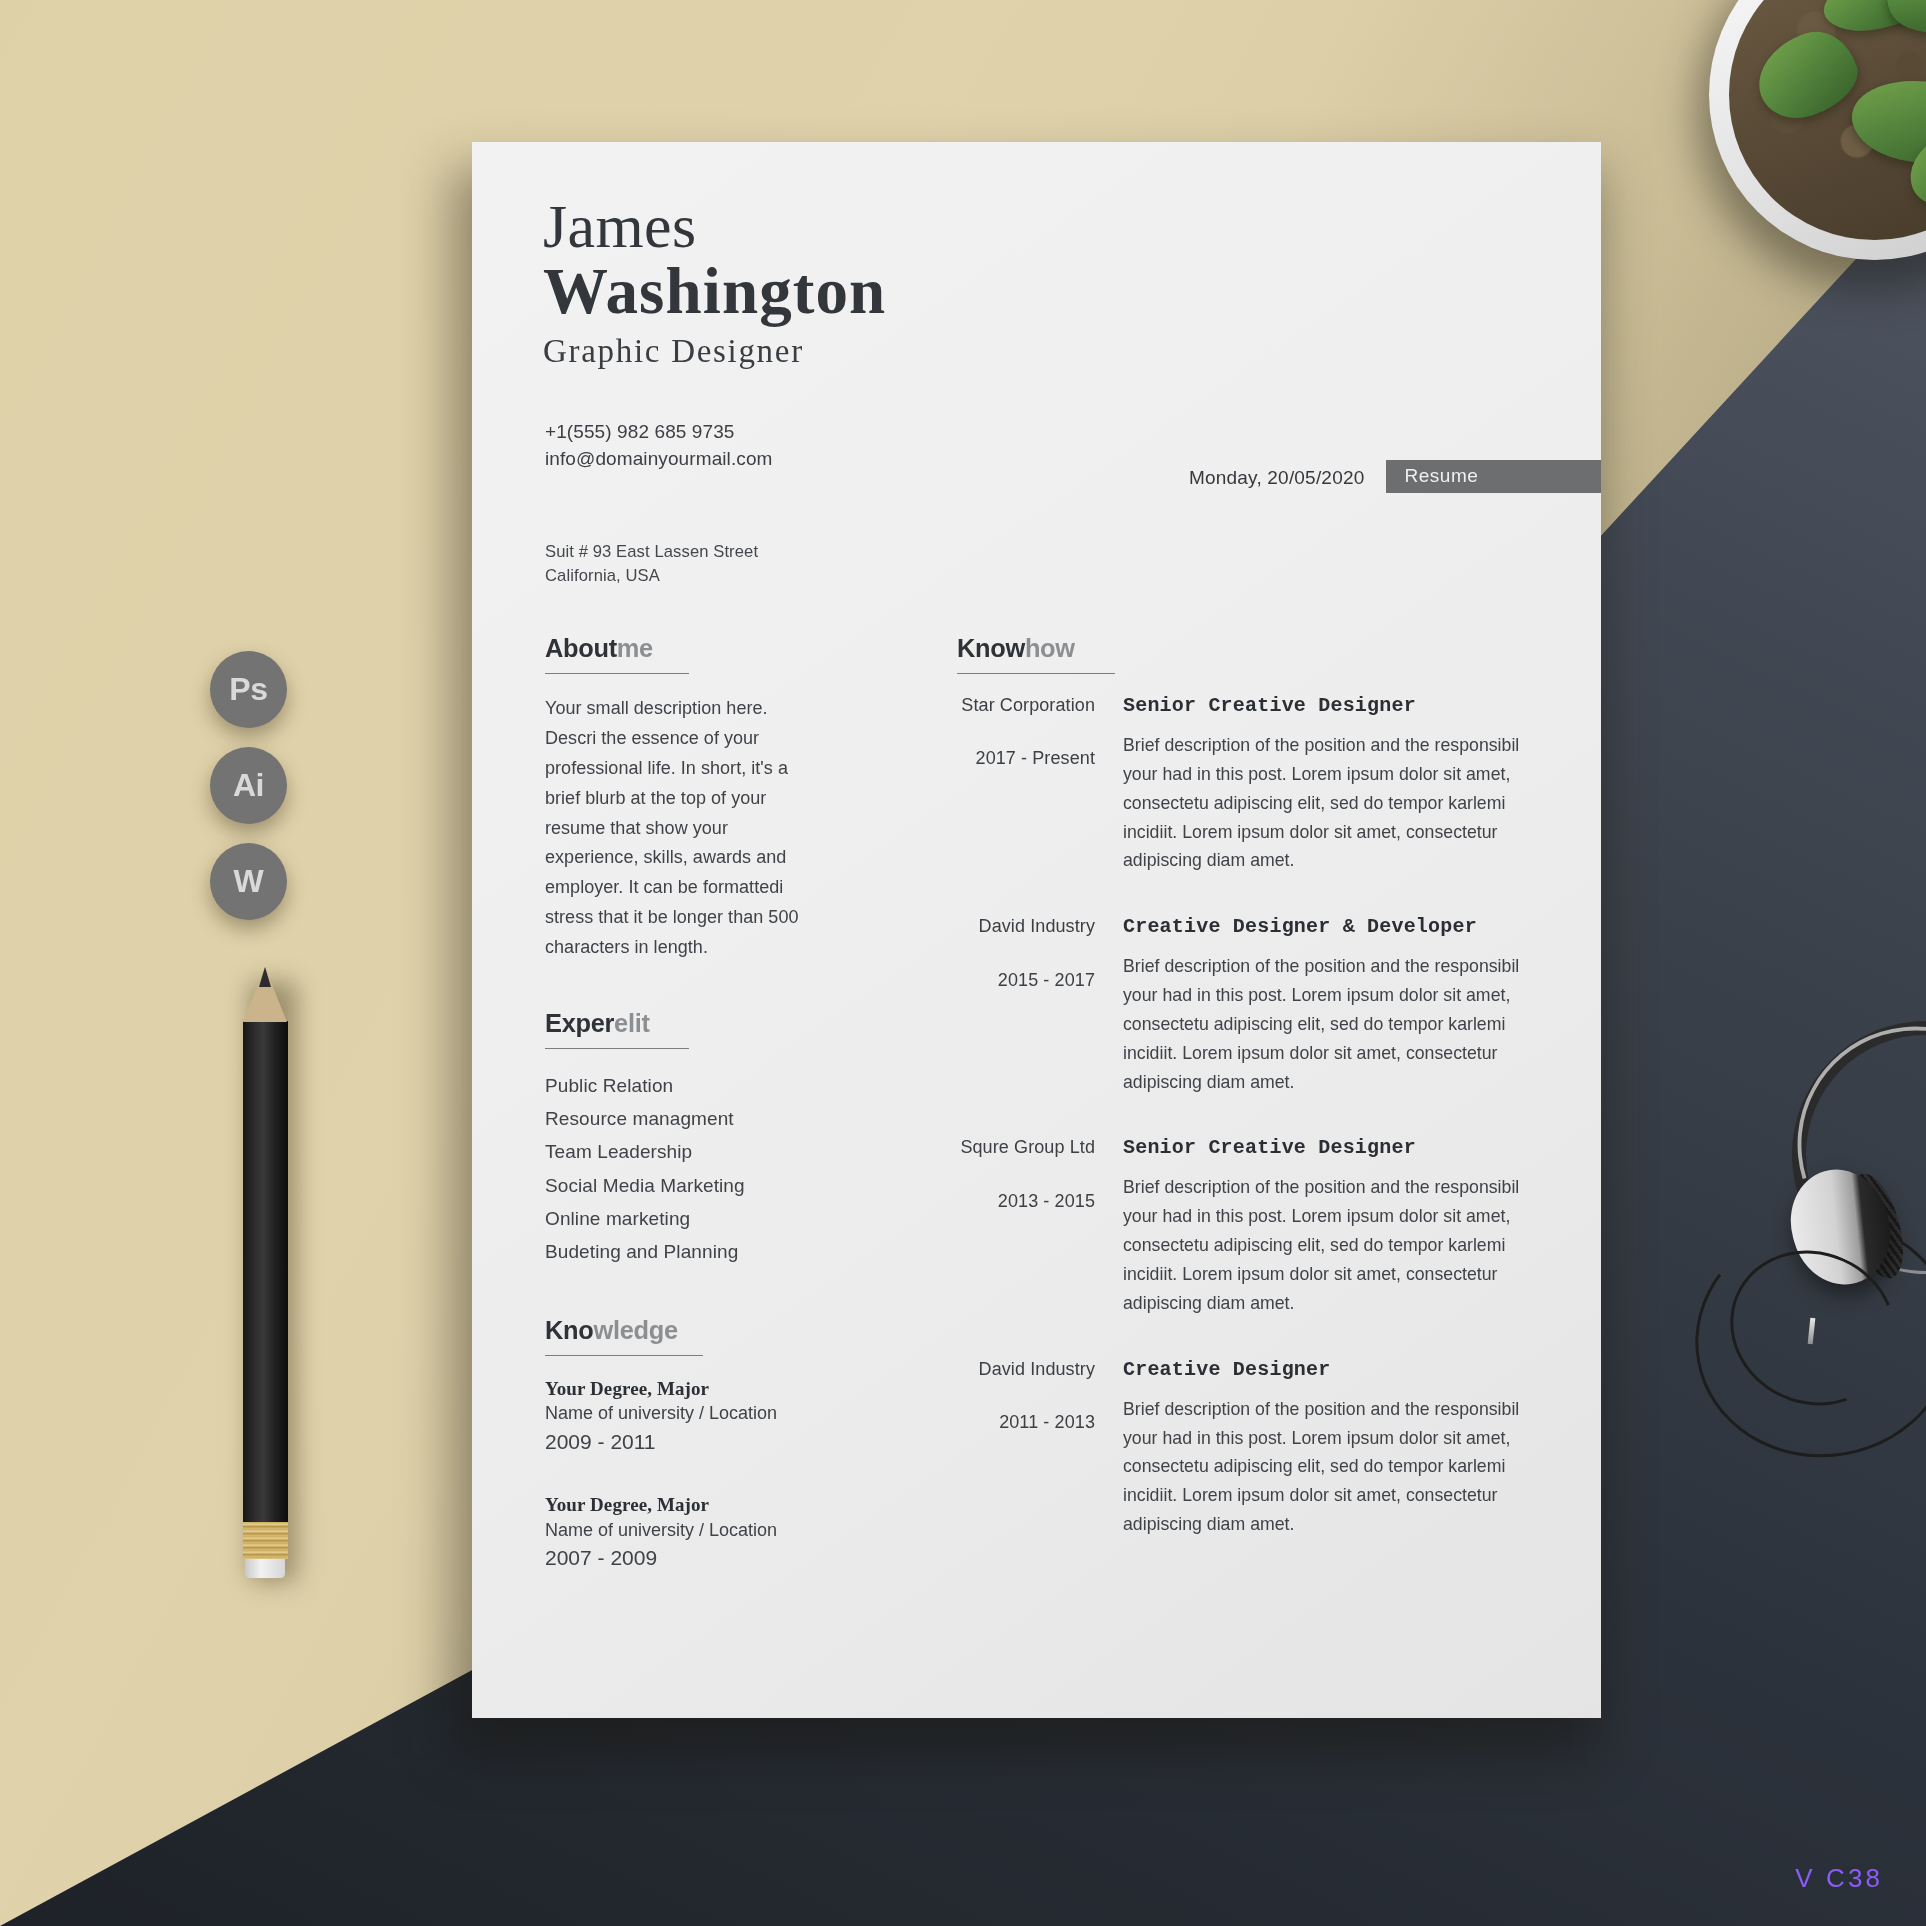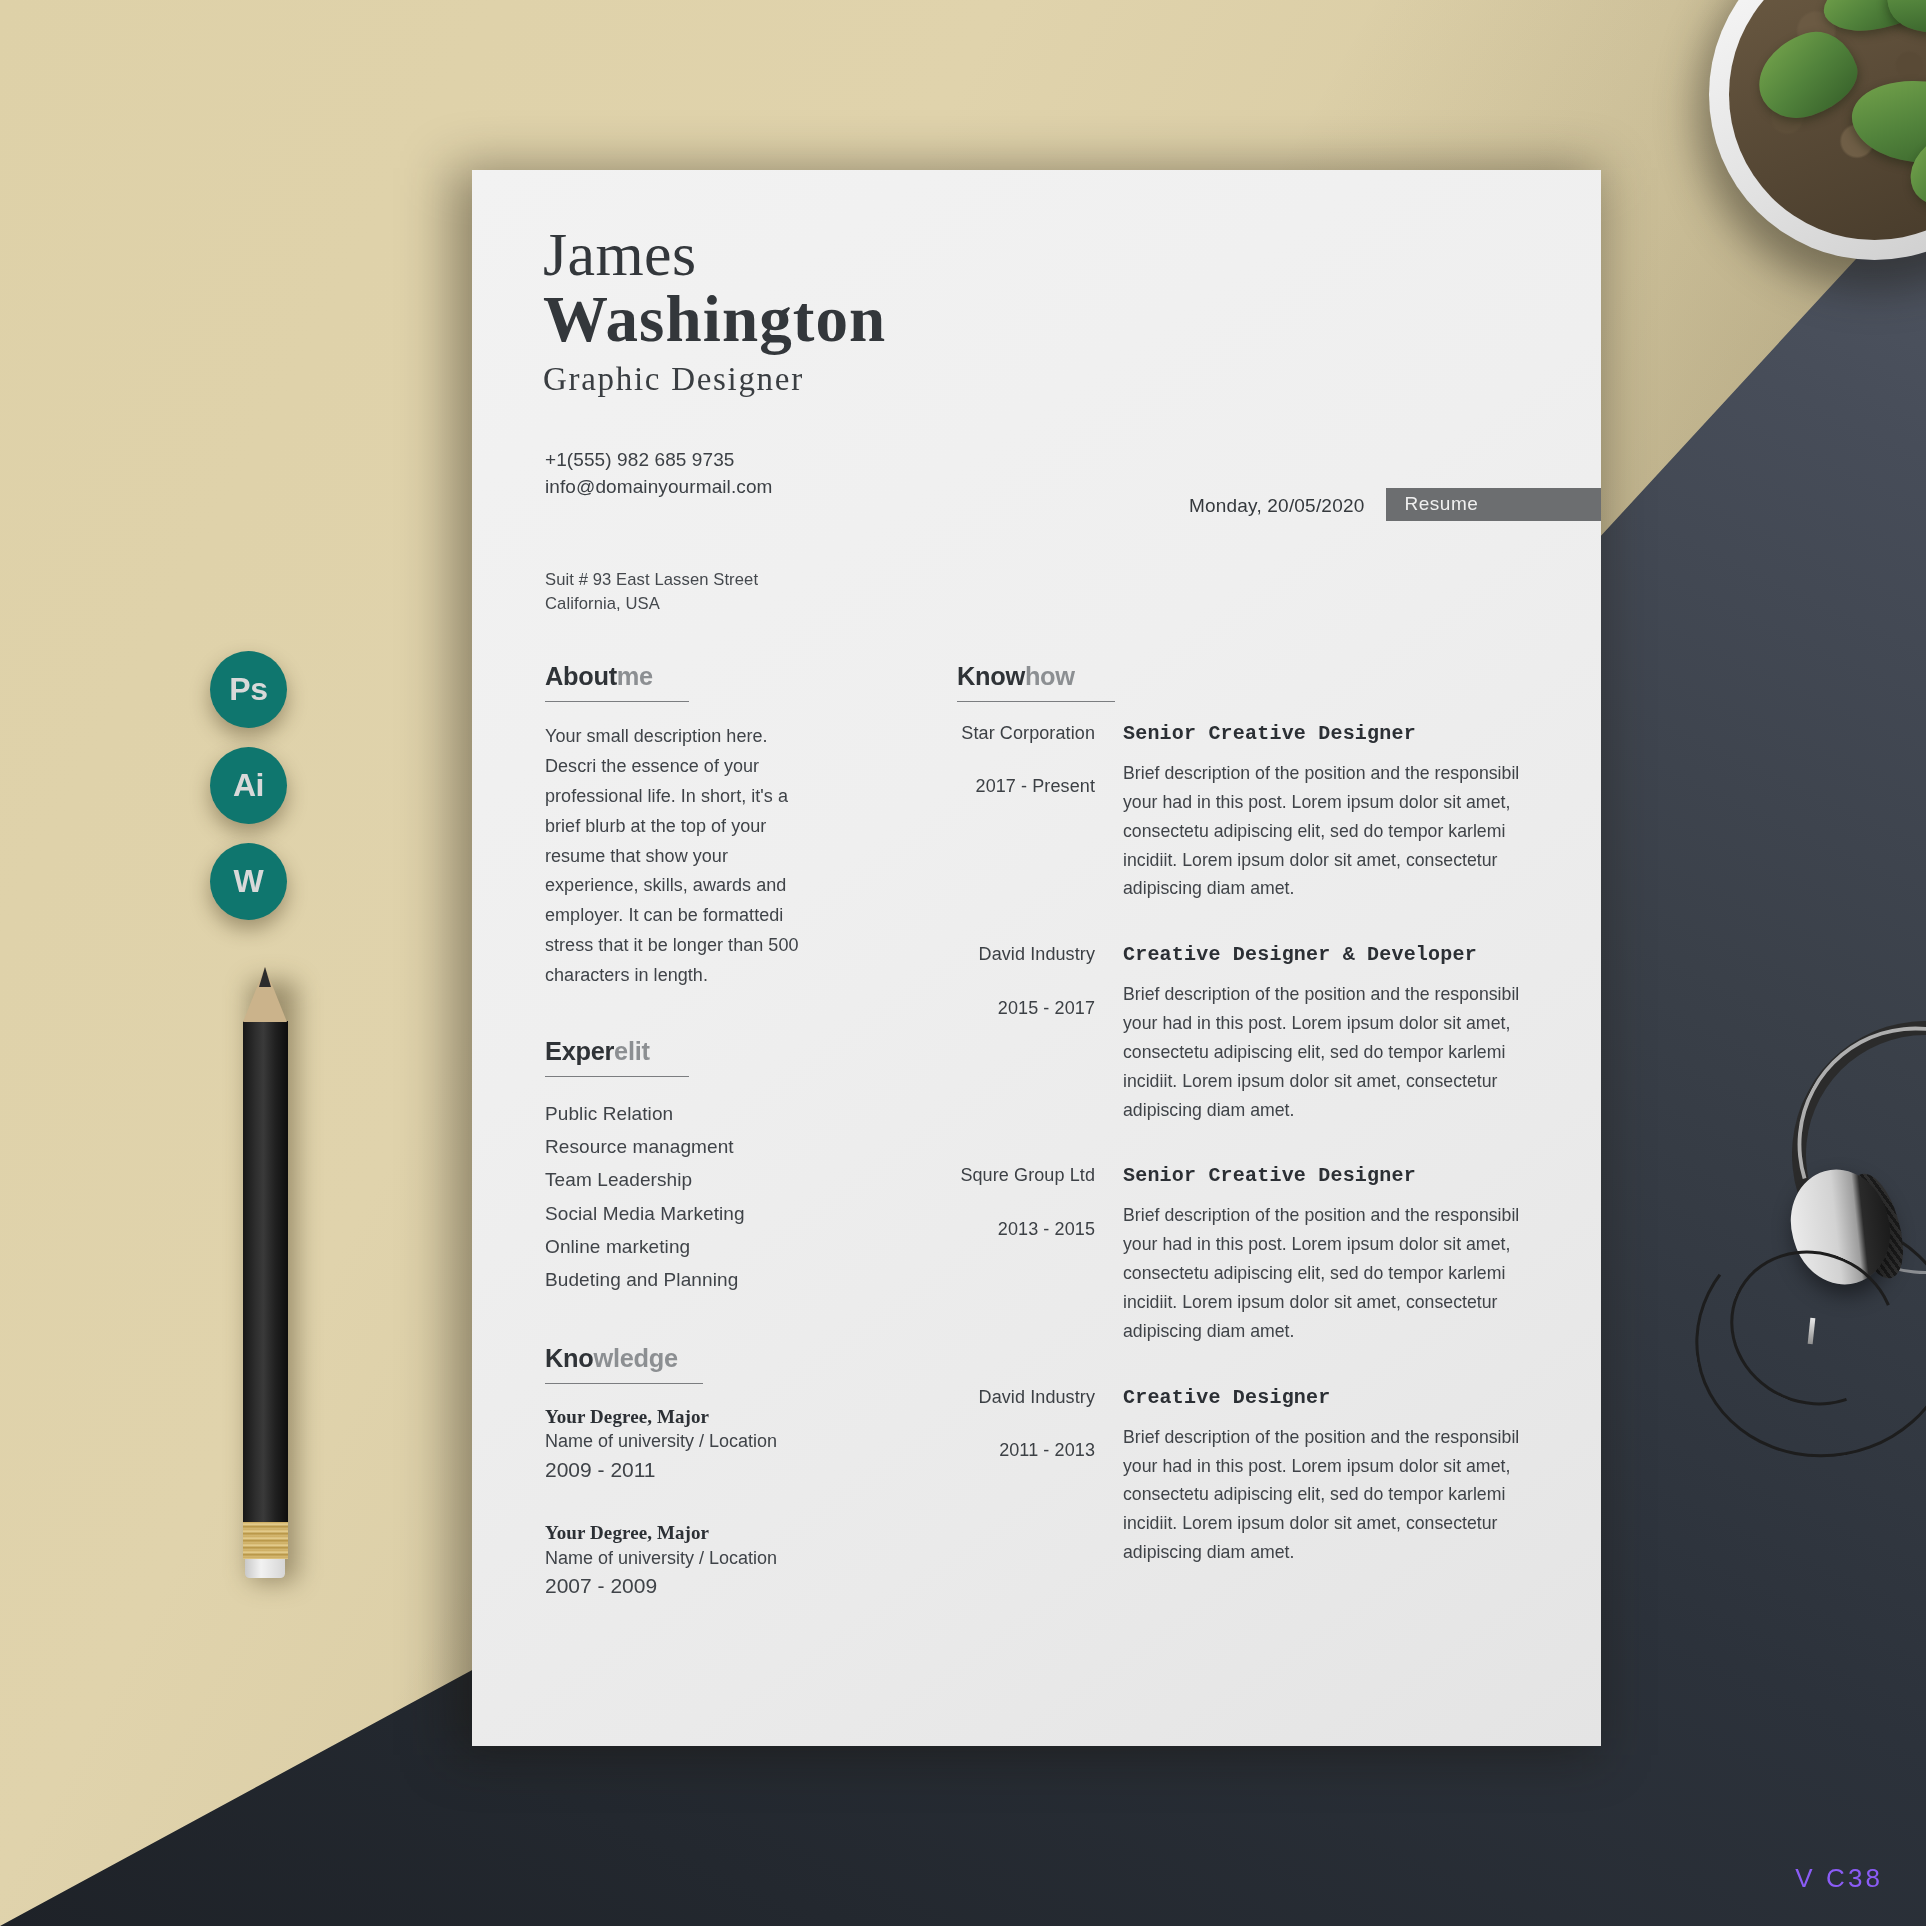--- a/index.html
+++ b/index.html
@@ -47,21 +47,21 @@
     width: 1148px;
     height: 1587px;
     background: rgba(20, 16, 6, 0.40);
     filter: blur(26px);
     transform: translate(-10.8px, 20px);
   }
 
   .paper {
     position: absolute;
     left: 472px;
-    top: 170px;
+    top: 142px;
     width: 1129px;
     height: 1576px;
     background: linear-gradient(145deg, #f2f2f2 0%, #efefef 40%, #eaeaea 72%, #e4e4e4 100%);
     overflow: hidden;
   }
 
   .paper-inner {
     position: absolute;
     left: 0; top: 0; right: 0; bottom: 0;
     padding: 0;
@@ -263,21 +263,21 @@
   
   .badges {
     position: absolute;
     left: 210px;
     top: 651px;
   }
   .badge {
     width: 77px;
     height: 77px;
     border-radius: 50%;
-    background: #0f766e;
+    background: #737373;
     color: #d9d9d9;
     font-size: 32px;
     font-weight: 700;
     display: flex;
     align-items: center;
     justify-content: center;
     margin-bottom: 19px;
     letter-spacing: -0.4px;
     box-shadow: 0 9.2px 20px rgba(60,48,20,0.40);
   }

